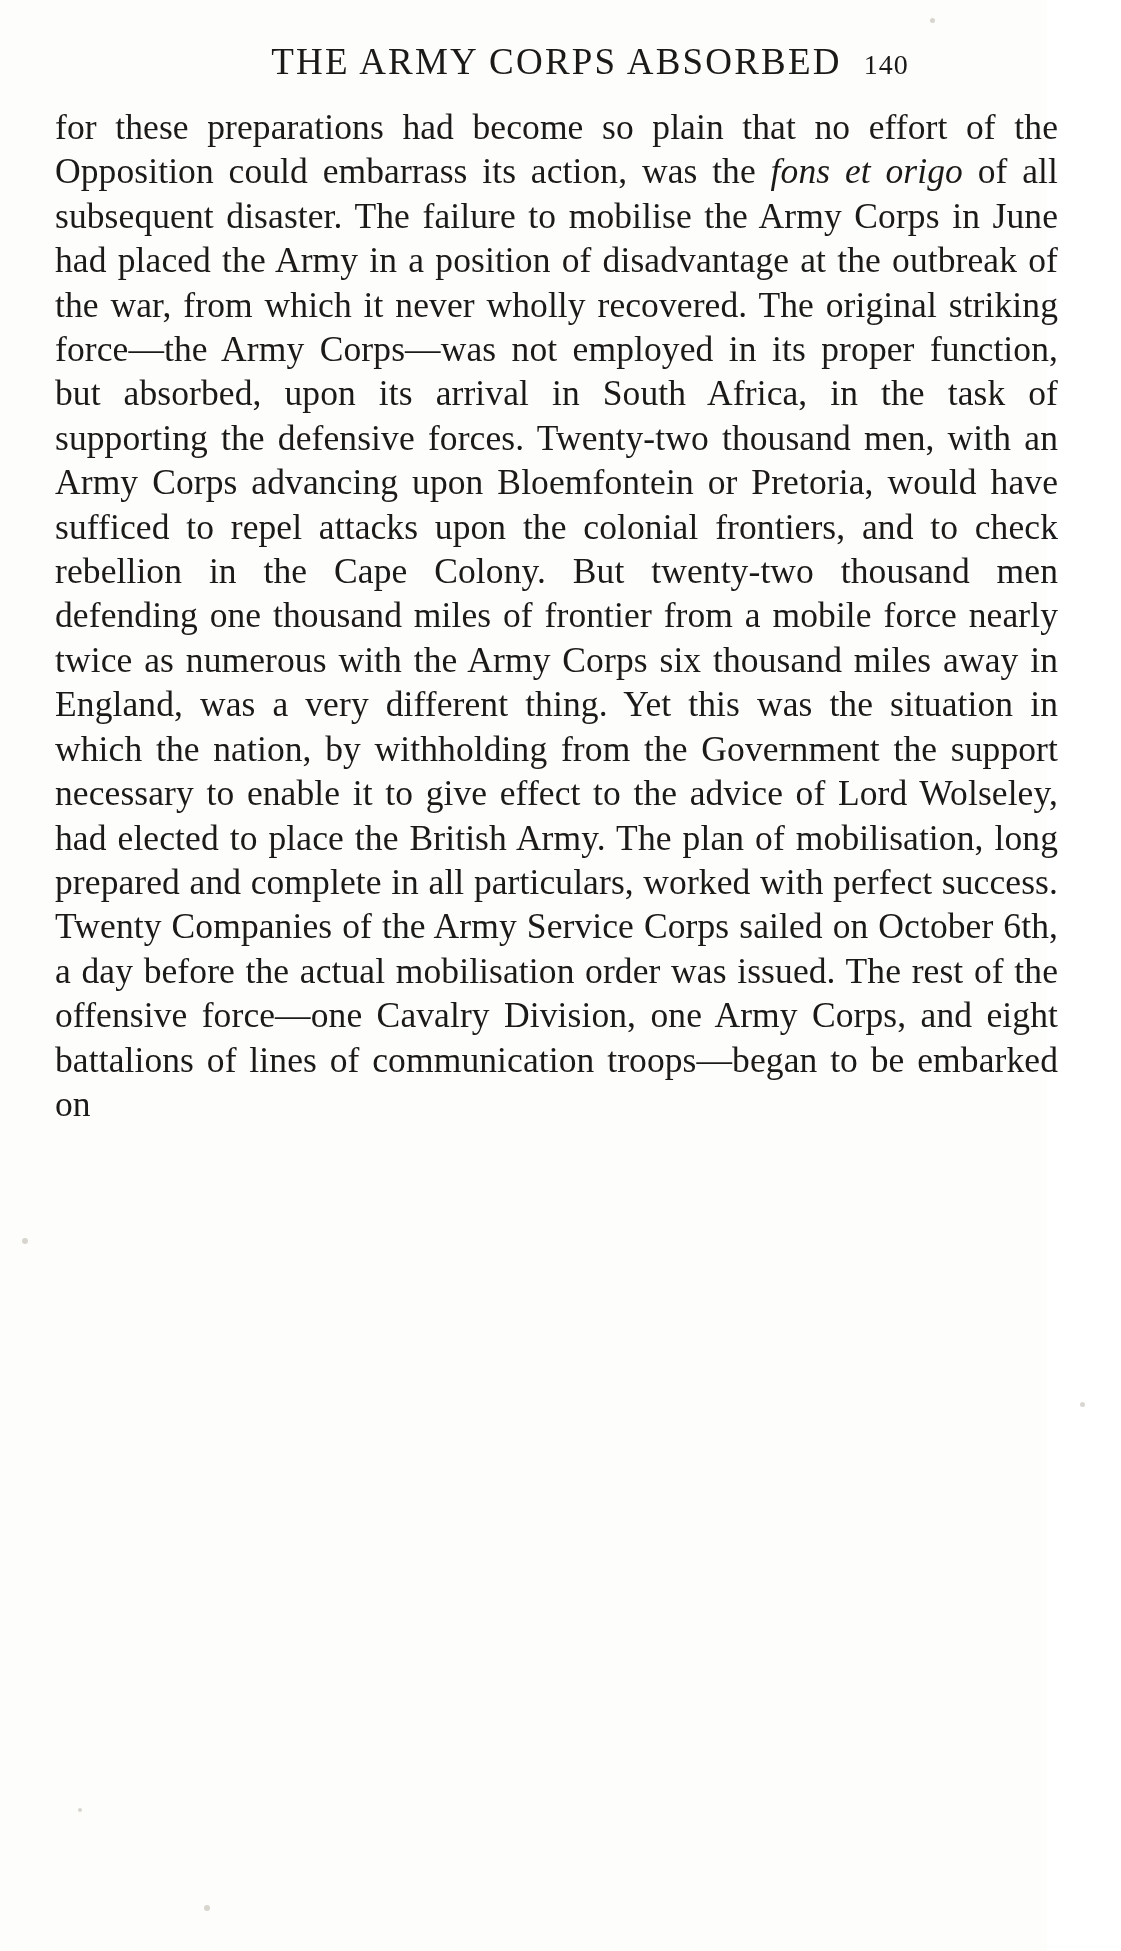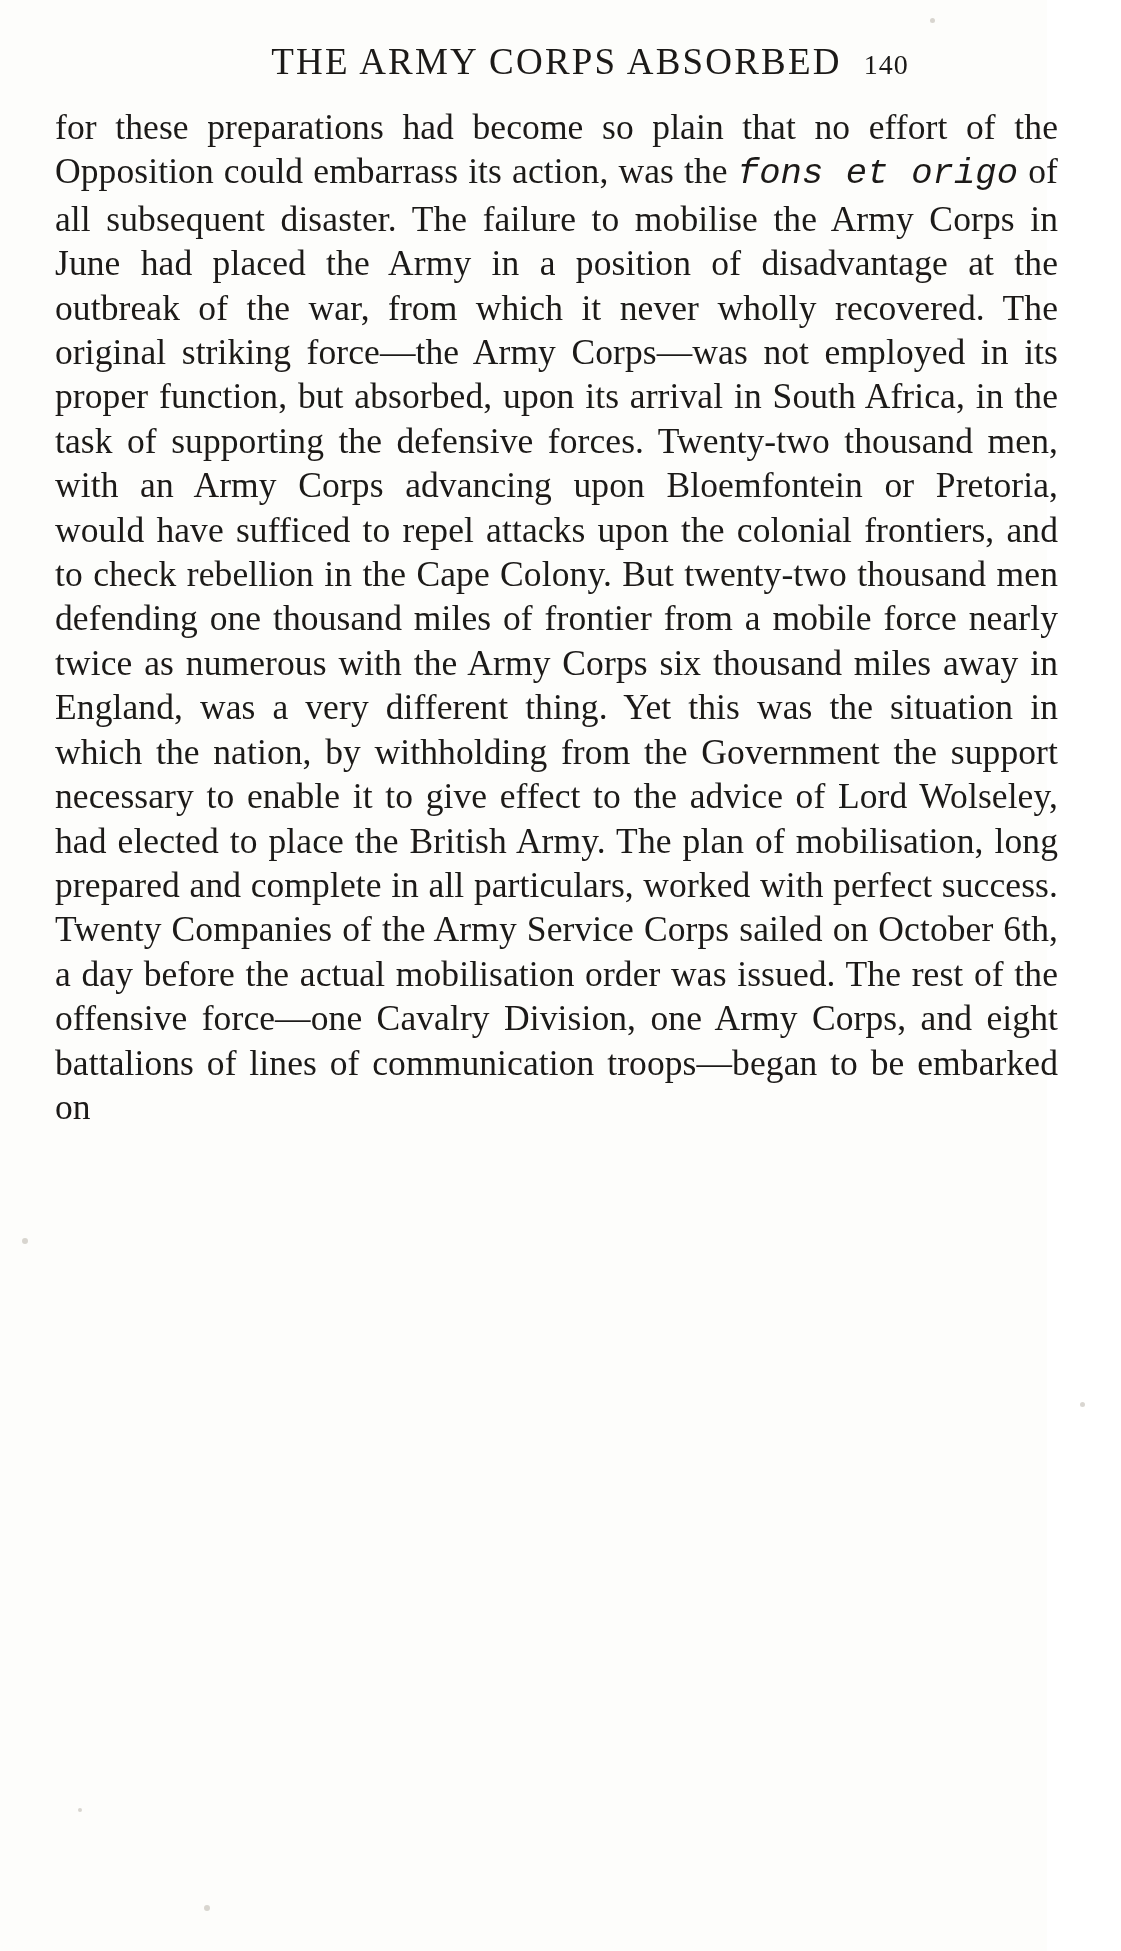--- a/index.html
+++ b/index.html
@@ -56,21 +56,20 @@
     word-spacing: 0.5px;
     margin: 0;
     padding: 0 7px 0 0;
   }
   .body-text p {
     margin: 0;
     text-indent: 0;
   }
   .ital {
     font-style: italic;
-    font-family: Liberation Mono, monospace;
   }
   .speck {
     position: absolute;
     background: #b9b4ab;
     border-radius: 50%;
     opacity: 0.55;
   }
 </style>
 </head>
 <body>

